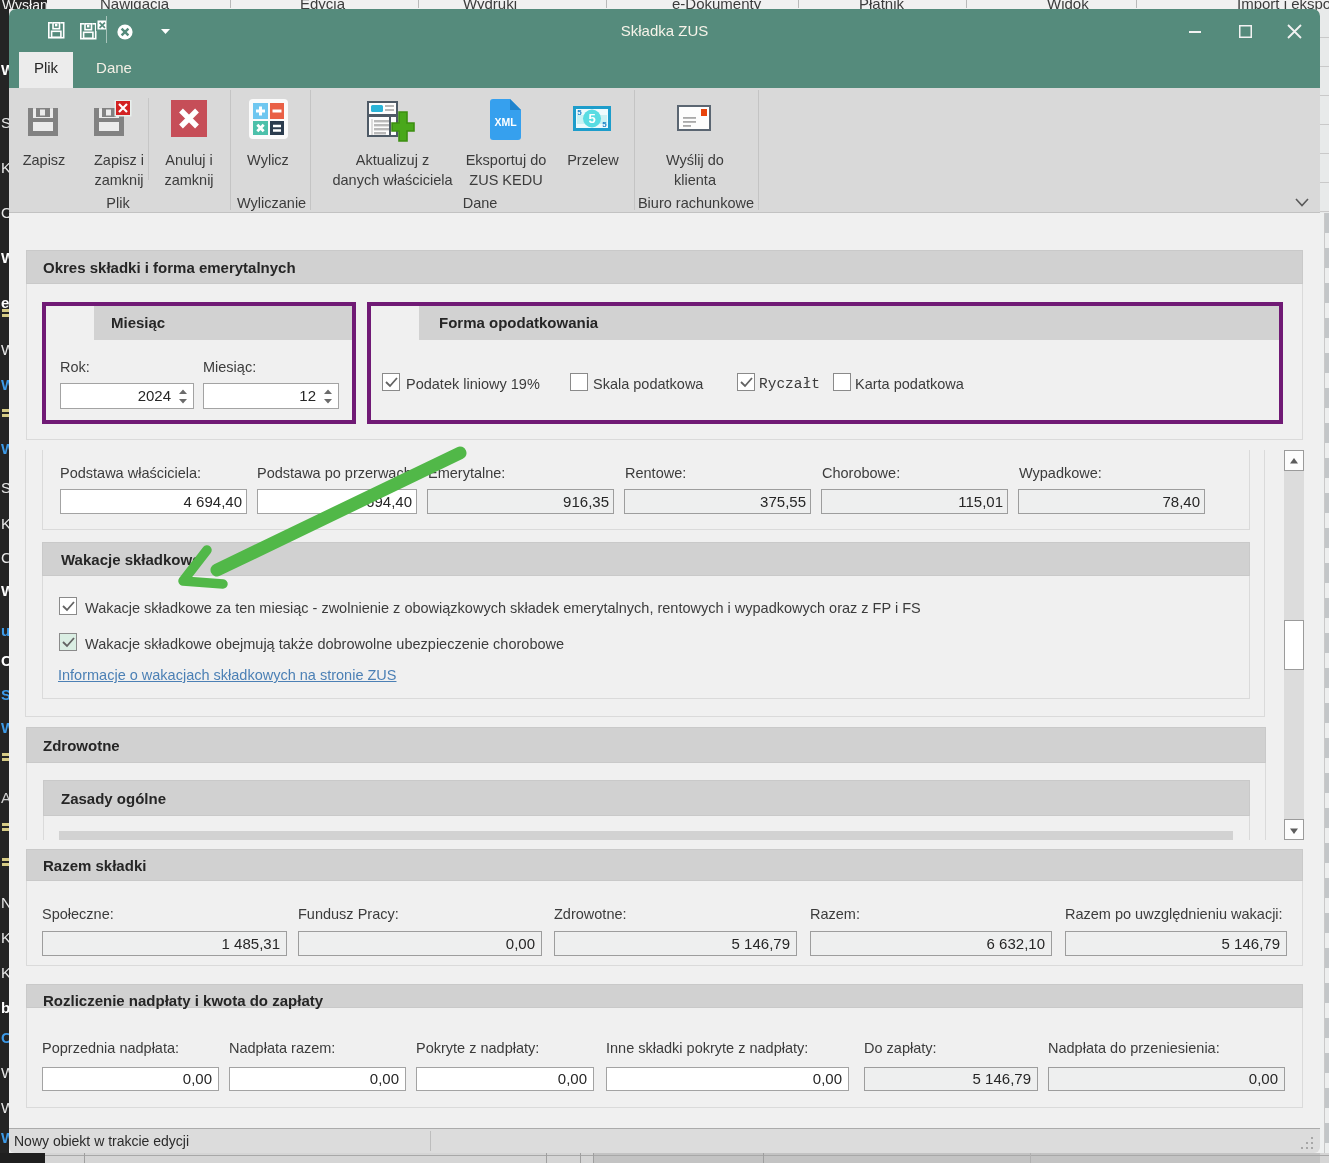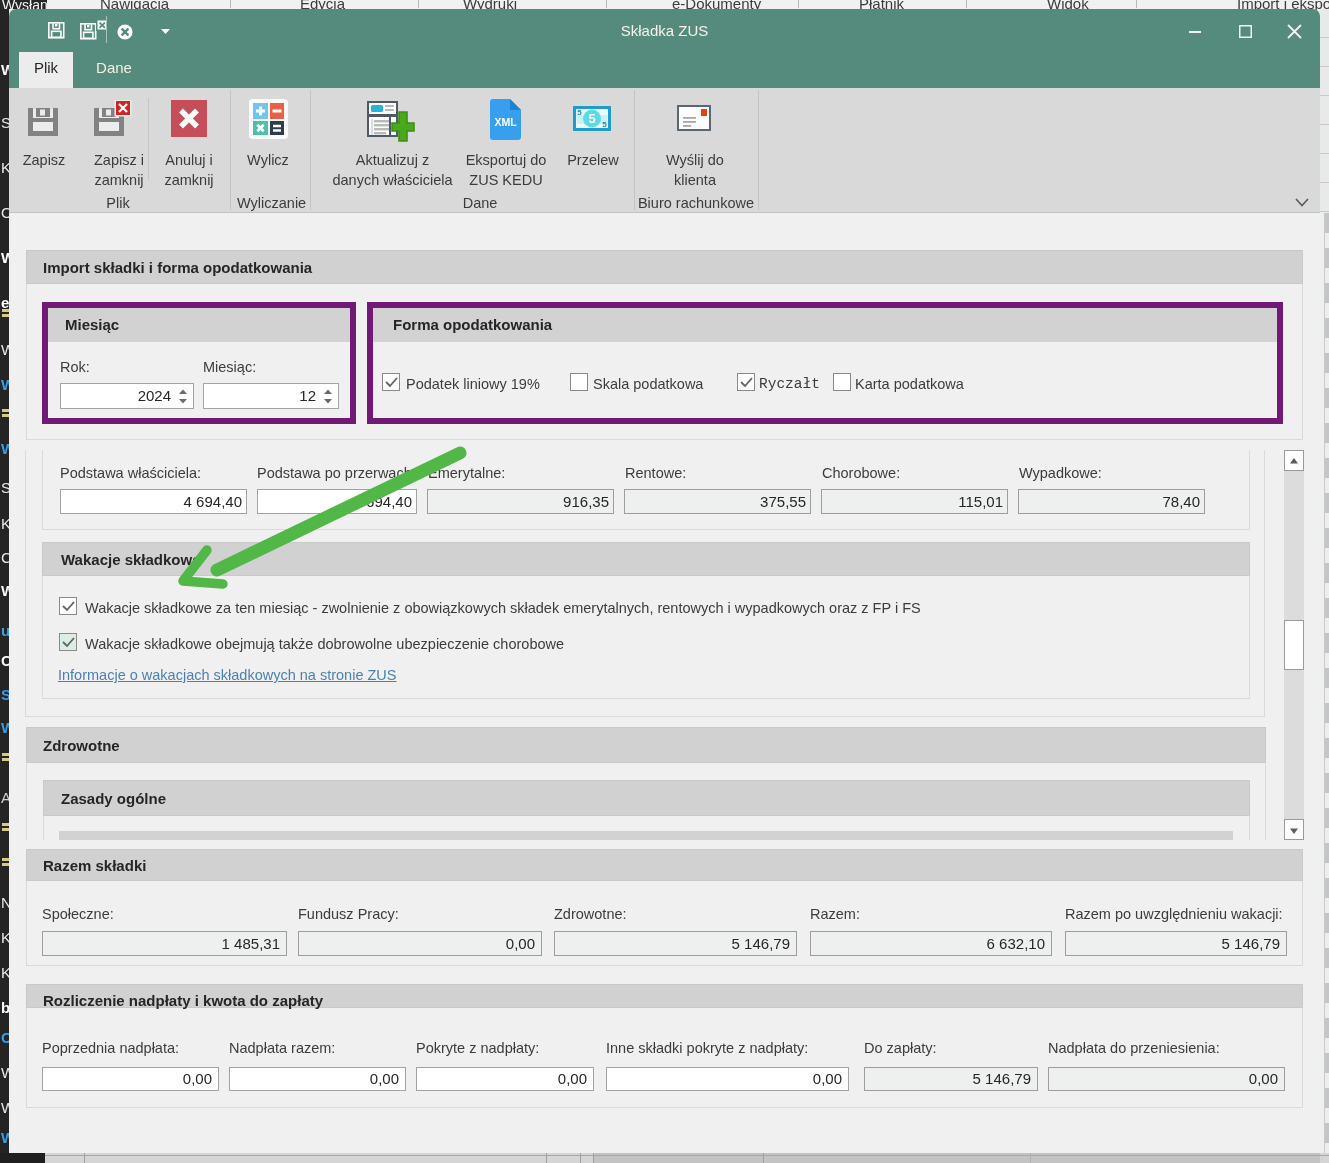--- a/index.html
+++ b/index.html
@@ -2,21 +2,21 @@
 <html><head>
 <meta charset="utf-8">
 <style>
   * { margin:0; padding:0; box-sizing:border-box; }
   html,body { width:1329px; height:1163px; overflow:hidden; }
   body { font-family:"Liberation Sans", sans-serif; background:#f0f0f0; position:relative; -webkit-font-smoothing:antialiased; }
   .abs { position:absolute; }
   .lbl { font-size:14.5px; color:#3c3c3c; white-space:nowrap; line-height:20px; }
   .secbar { background:#d1d1d1; border:1px solid #c9c9c9; }
   .secbar span { font-size:15px; font-weight:bold; color:#262626; position:absolute; top:8px; }
-  .gbox { border:6px solid #701a75; }
+  .gbox { border:4px solid #701a75;padding-left:48px; }
   .gbar { background:#d2d2d2; }
   .inp { background:#fff; border:1px solid #a3a3a3; font-size:15px; color:#262626; text-align:right; padding-right:6px; line-height:23px; }
   .dis { background:#eeefef; border:1px solid #9d9d9d;padding-left:17px; }
   .cb { width:18px; height:18px; background:#fff; border:1px solid #8a8a8a; position:absolute; }
   .cb svg { position:absolute; left:1px; top:2px; }
 </style>
 </head>
 <body>
 <div class="abs" id="root" style="left:0;top:0;width:1329px;height:1163px;">
 
@@ -249,21 +249,21 @@
 
       <svg class="abs" style="left:1286px;top:110px;" width="14" height="9" viewBox="0 0 14 9">
         <path d="M1 1 L7 7.5 L13 1" stroke="#5a5a5a" stroke-width="1.6" fill="none"></path>
       </svg>
     </div>
 
     <div class="abs" id="content" style="left:0;top:205px;width:1311px;height:914px;">
 
       <div class="abs" style="left:17px;top:36px;width:1277px;height:190px;border:1px solid #dadada;border-top:none;"></div>
       <div class="abs secbar" style="left:17px;top:36px;width:1277px;height:34px;">
-          <span style="left:16px;">Import składki i forma opodatkowania</span>
+          <span style="left:16px;">Okres składki i forma emerytalnych</span>
         </div>
 
       <div class="abs gbox" style="left:33px;top:88px;width:314px;height:122px;">
         <div class="gbar" style="width:100%;height:34px;position:relative;">
             <span class="abs" style="left:17px;top:8px;font-size:15px;font-weight:bold;color:#262626;">Miesiąc</span>
           </div>
       </div>
       <div class="abs lbl" style="left:51px;top:143px;">Rok:</div>
       <div class="abs lbl" style="left:194px;top:143px;">Miesiąc:</div>
       <div class="abs inp" style="left:51px;top:169px;width:134px;height:26px;padding-right:22px;line-height:24px;">2024</div>
@@ -379,19 +379,35 @@
       <div class="abs lbl" style="left:855px;top:824px;">Do zapłaty:</div>
       <div class="abs lbl" style="left:1039px;top:824px;">Nadpłata do przeniesienia:</div>
       <div class="abs inp" style="left:33px;top:853px;width:177px;height:24px;line-height:22px;">0,00</div>
       <div class="abs inp" style="left:220px;top:853px;width:177px;height:24px;line-height:22px;">0,00</div>
       <div class="abs inp" style="left:407px;top:853px;width:178px;height:24px;line-height:22px;">0,00</div>
       <div class="abs inp" style="left:597px;top:853px;width:243px;height:24px;line-height:22px;">0,00</div>
       <div class="abs inp dis" style="left:855px;top:853px;width:174px;height:24px;line-height:22px;">5 146,79</div>
       <div class="abs inp dis" style="left:1039px;top:853px;width:237px;height:24px;line-height:22px;">0,00</div>
     </div>
 
+    <div class="abs" style="left:0;top:1119px;width:1311px;height:25px;background:#dcdcdc;border-top:1px solid #ababab;">
+      <div class="abs" style="left:5px;top:4px;font-size:14px;color:#2b2b2b;">Nowy obiekt w trakcie edycji</div>
+      <div class="abs" style="left:421px;top:2px;width:1px;height:20px;background:#bdbdbd;"></div>
+      <div class="abs" id="grip" style="left:1290px;top:6px;width:16px;height:16px;">
+        <svg width="16" height="16" viewBox="0 0 16 16">
+          <g fill="#9a9a9a">
+              <circle cx="13" cy="3" r="1.1"></circle>
+              <circle cx="13" cy="8" r="1.1"></circle>
+              <circle cx="13" cy="13" r="1.1"></circle>
+              <circle cx="8" cy="8" r="1.1"></circle>
+              <circle cx="8" cy="13" r="1.1"></circle>
+              <circle cx="3" cy="13" r="1.1"></circle>
+            </g>
+          </svg>
+      </div>
+    </div>
   </div>
 
   <svg class="abs" style="left:150px;top:430px;" width="340" height="180" viewBox="0 0 340 180">
     <line x1="310" y1="23" x2="67" y2="140" stroke="#51b848" stroke-width="13" stroke-linecap="round"></line>
     <path d="M 57 120 L 33 151 L 73 154" stroke="#51b848" stroke-width="9.5" stroke-linecap="round" stroke-linejoin="round" fill="none"></path>
   </svg>
 </div>
 
 </body></html>

